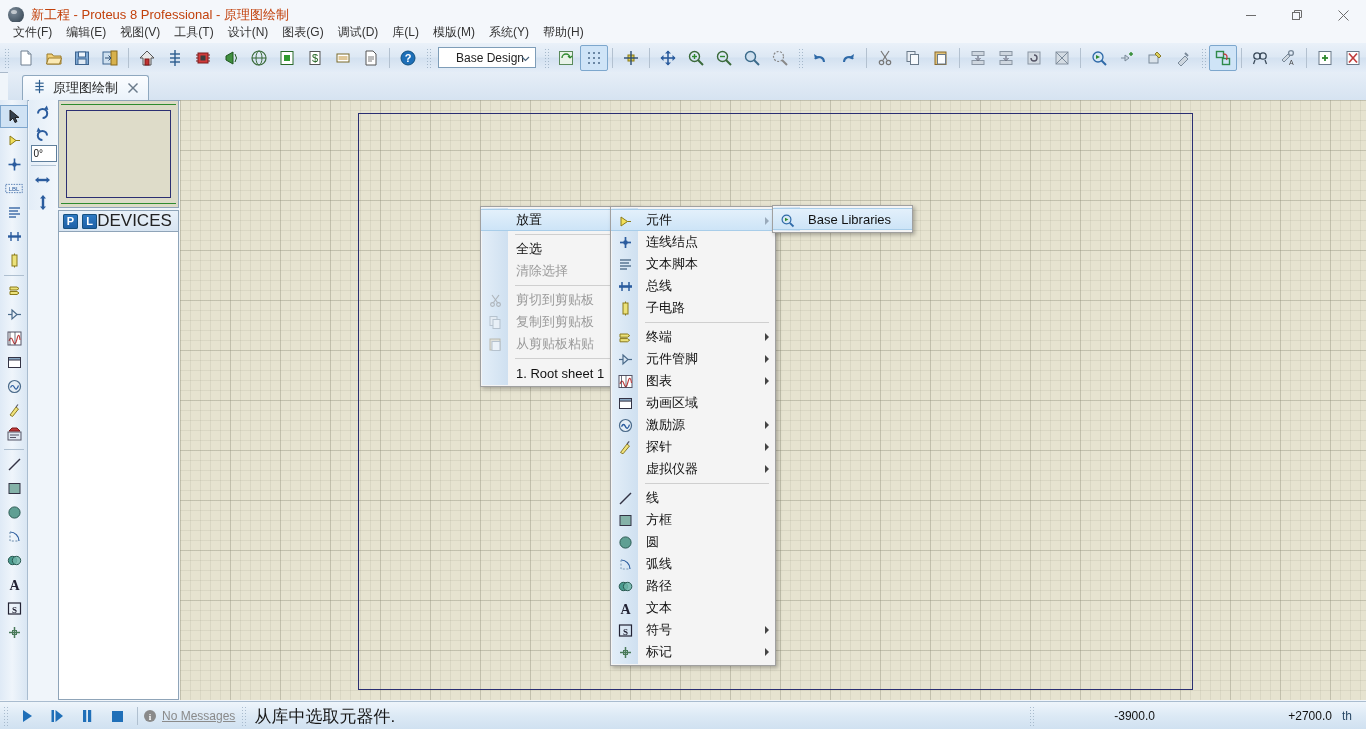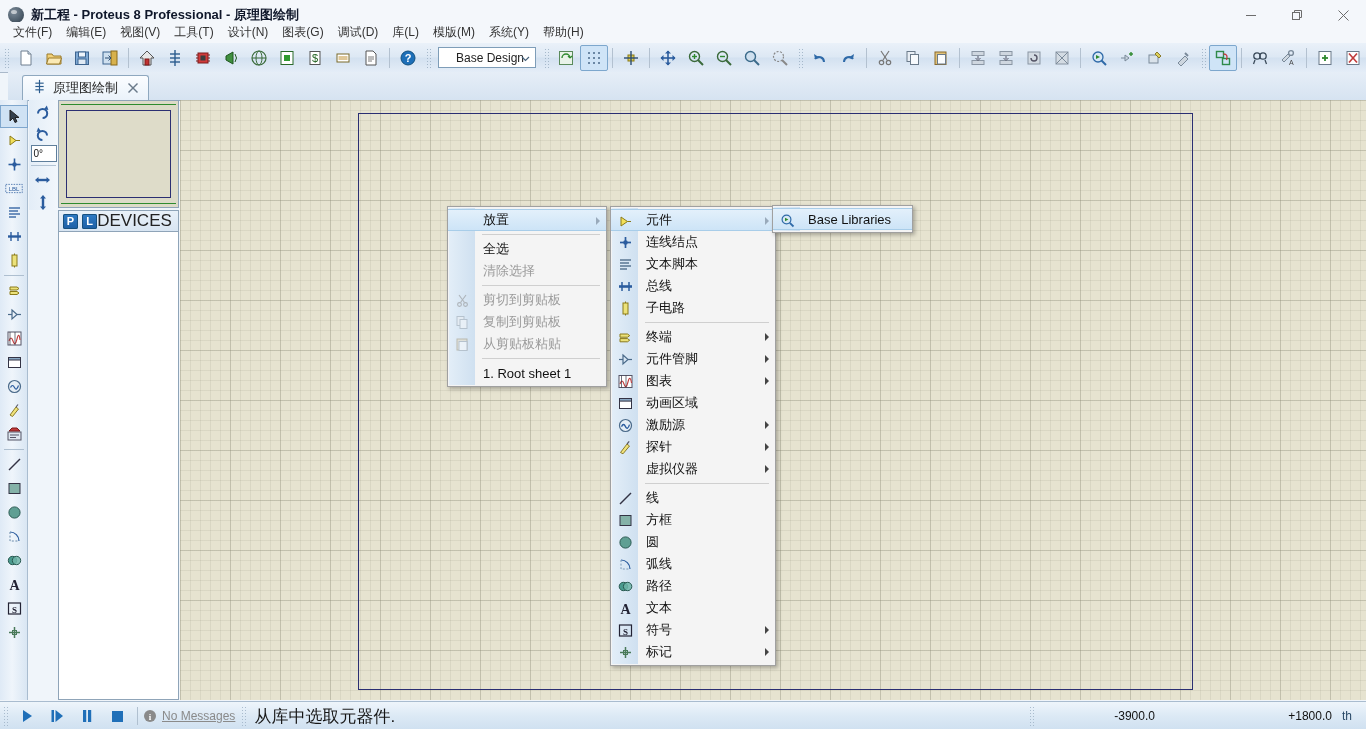--- a/index.html
+++ b/index.html
@@ -21,21 +21,21 @@
   .title-ico{
     width:16px;height:16px;margin-left:8px;margin-right:7px;
     border-radius:50%;
     background:radial-gradient(circle at 35% 32%, #7d8b99 0%, #50606e 55%, #2d3a45 100%);
     position:relative;flex:none;
   }
   .title-ico:after{
     content:"";position:absolute;left:3px;top:2.5px;width:6px;height:4px;border-radius:50%;
     background:rgba(255,255,255,.55);
   }
-  .title-text{font-size:13px;color:#0f172a;white-space:nowrap;font-weight:bold;}
+  .title-text{font-size:13px;color:#c2410c;white-space:nowrap;}
   .win-btns{margin-left:auto;display:flex;height:30px;}
   .win-btn{width:46px;height:30px;display:flex;align-items:center;justify-content:center;}
   .win-btn svg{display:block;}
 
   
   .menubar{
     position:absolute;left:0;top:22px;width:1366px;height:21px;
     display:flex;align-items:center;padding-left:6px;box-sizing:border-box;
     background:#f4f7fb;
   }
@@ -161,21 +161,21 @@
   .ci .ci-ico{position:absolute;left:2px;top:2px;width:24px;height:18px;display:flex;align-items:center;justify-content:center;}
   .ci .ci-label{padding-left:8px;}
   .ci.disabled{color:#9a9a9a;}
   .ci.hi{background:linear-gradient(to bottom,#e3f0fb,#cde4f7);border-top:1px solid #a8cde9;border-bottom:1px solid #a8cde9;}
   .ci .arrow{position:absolute;right:6px;top:7px;width:0;height:0;
     border-left:4px solid #444;border-top:4px solid transparent;border-bottom:4px solid transparent;}
   .ci .arrow.dim{border-left-color:#9ab;}
   .csep{height:1px;background:#cfcfcf;margin:3px 6px 3px 34px;}
 
   
-  #menu-place{left:447px;top:206px;width:160px;}
+  #menu-place{left:480px;top:206px;width:160px;}
   #menu-sub{left:610px;top:206px;width:166px;}
   #menu-fromlib{left:772px;top:205px;width:141px;}
 
   
   .statusbar{
     position:absolute;left:0;top:701px;width:1366px;height:28px;
     background:linear-gradient(to bottom,#eef5fb 0%,#dce9f5 50%,#cfe0f0 100%);
     border-top:1px solid #a9bccf;
     display:flex;align-items:center;
   }
@@ -1131,17 +1131,17 @@
             <circle cx="7" cy="7" r="6" fill="#8a8a8a"></circle>
             <text x="7" y="10.5" font-size="9" font-weight="bold" text-anchor="middle" fill="#fff" font-family="Liberation Serif">i</text>
           </svg>
       </span>
       <span class="smsg">No Messages</span>
     </div>
     <div class="sgrip" style="margin-left:6px;"></div>
     <div class="stext" style="margin-left:4px;">从库中选取元器件.</div>
     <div class="sgrip" style="margin-left:auto;"></div>
     <div class="coordx" style="width:250px;text-align:left;padding-left:76px;box-sizing:border-box;">-3900.0</div>
-    <div class="coordy" style="margin-right:10px;">+1800.0</div>
+    <div class="coordy" style="margin-right:10px;">+2700.0</div>
     <div class="units" style="margin-right:14px;">th</div>
   </div>
 
 </div>
 
 </body></html>

